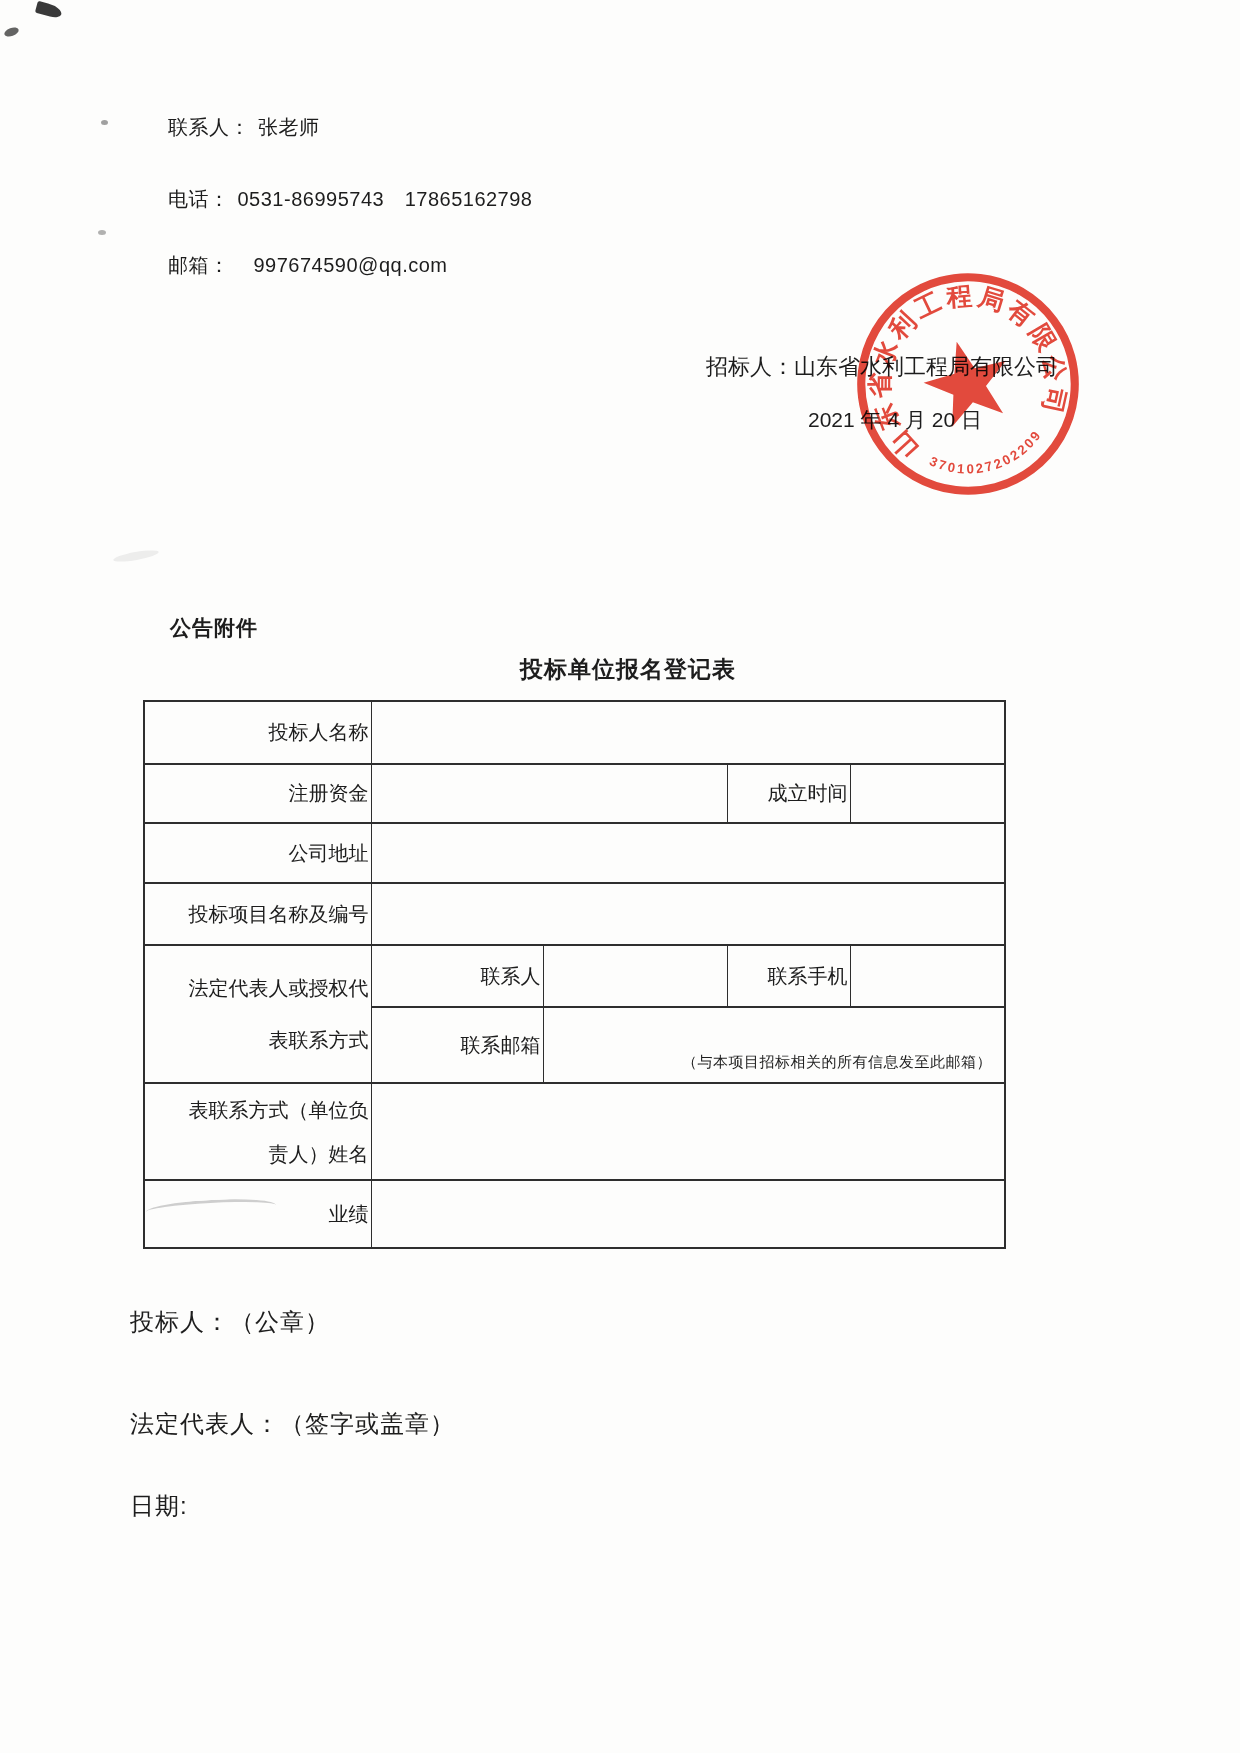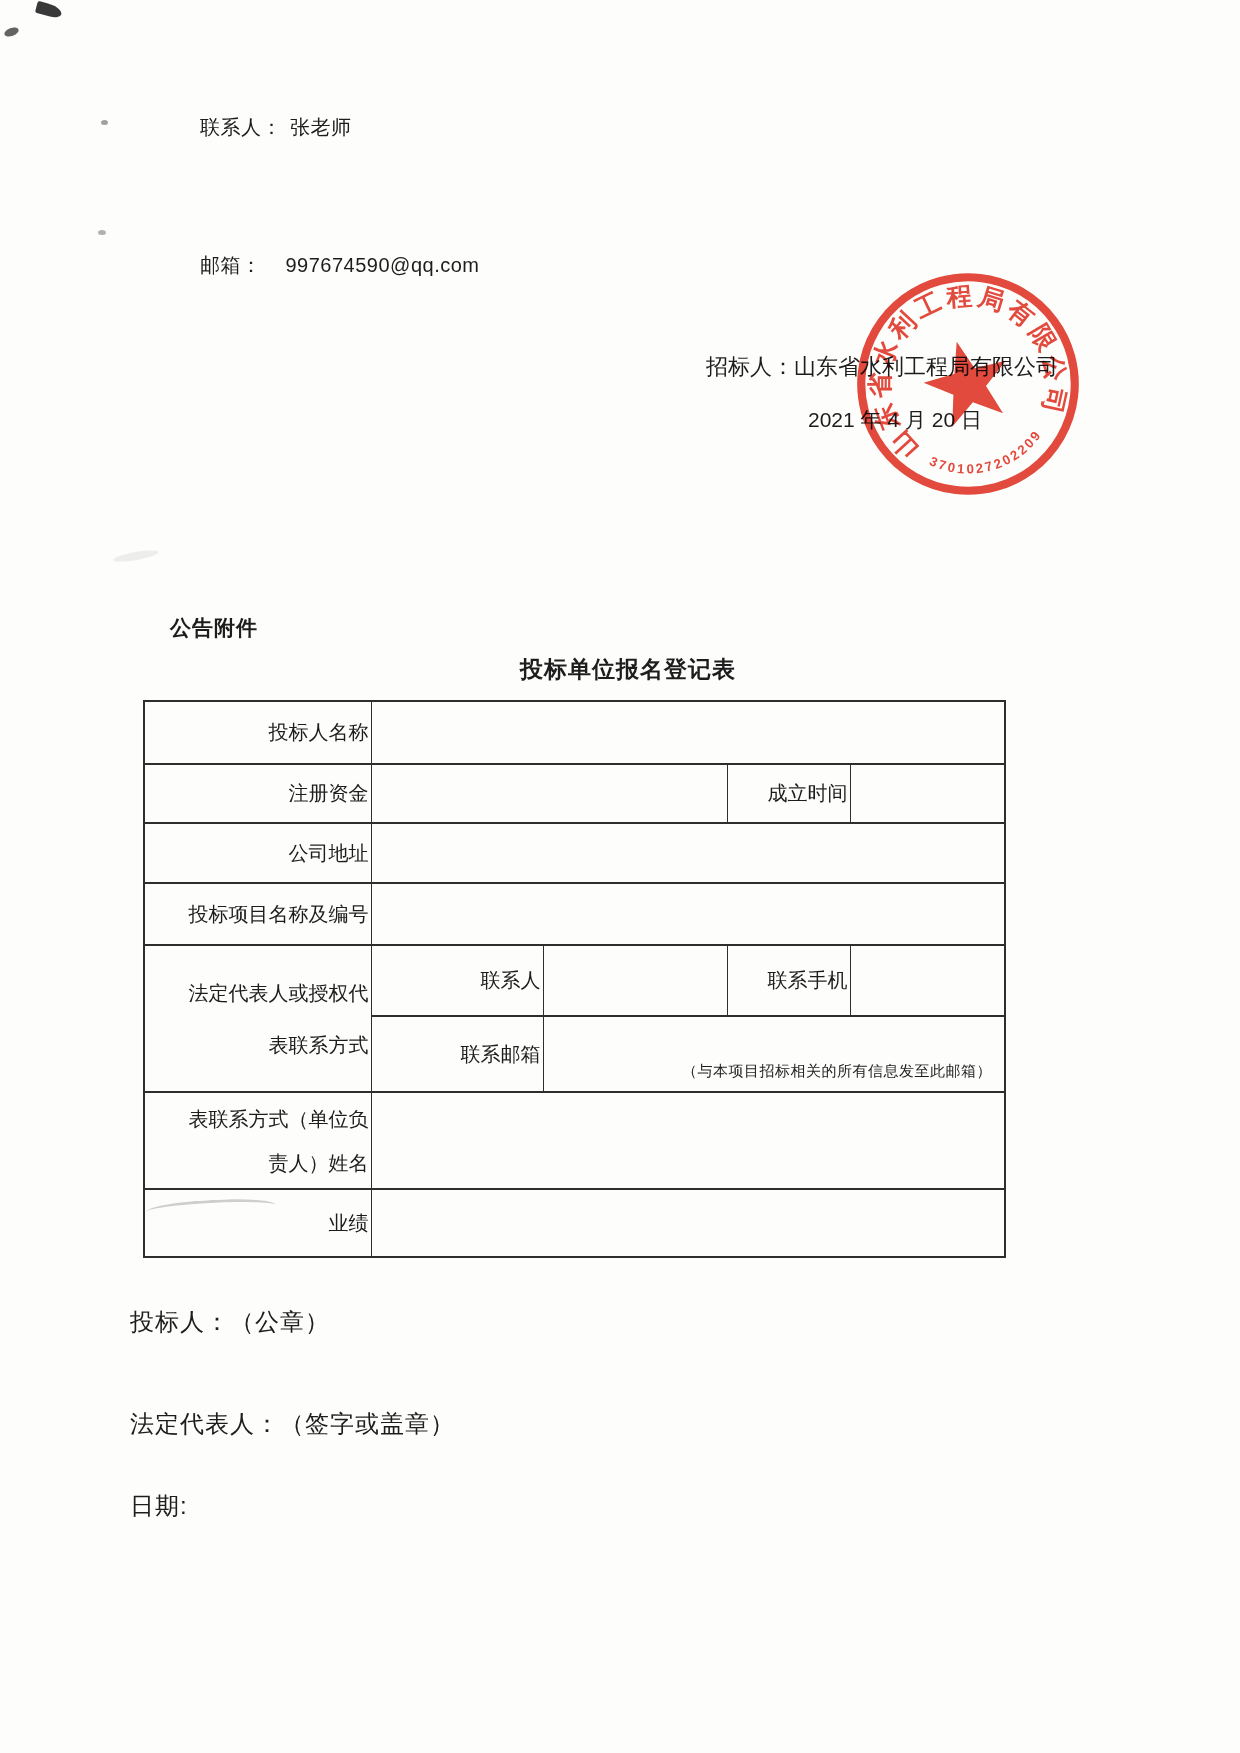--- a/index.html
+++ b/index.html
@@ -4,21 +4,21 @@
 <style>
   html,body { margin:0; padding:0; background:#ffffff; }
   .page {
     position:relative; width:1240px; height:1753px;
     background:#fdfdfc; overflow:hidden;
     font-family:"Liberation Sans", sans-serif; color:#1d1d1d;
   }
   .abs { position:absolute; }
 
   
-  .contact-line { font-size:20px; letter-spacing:.5px; white-space:nowrap;margin-left:32px; }
+  .contact-line { font-size:20px; letter-spacing:.5px; white-space:nowrap; }
   .contact-line .val { margin-left:8px; }
   .contact-line .val-wide { margin-left:24px; }
 
   
   .tenderer-line { font-size:22px; white-space:nowrap; }
   .tenderer-date { font-size:21px; white-space:nowrap; }
 
   
   .stamp {
     position:absolute; left:846px; top:262px; width:244px; height:244px;
@@ -73,20 +73,23 @@
   <div class="art art1"></div>
   <div class="art art2"></div>
   <div class="art art3"></div>
   <div class="art art4"></div>
   <div class="art art6"></div>
   <div class="art art5"></div>
 
   <div class="abs contact-line" style="left:168px; top:114px;">
     <span>联系人：</span><span class="val">张老师</span>
   </div>
+  <div class="abs contact-line" style="left:168px; top:186px;">
+    <span>电话：</span><span class="val">0531-86995743　17865162798</span>
+  </div>
   <div class="abs contact-line" style="left:168px; top:252px;">
     <span>邮箱：</span><span class="val-wide">997674590@qq.com</span>
   </div>
 
   <div class="abs tenderer-line" style="left:706px; top:352px;">
     <span>招标人：</span><span>山东省水利工程局有限公司</span>
   </div>
   <div class="abs tenderer-date" style="left:808px; top:406px;">2021 年 4 月 20 日</div>
 
   <div class="stamp" style="--stamp-color: #e23a2c;">
@@ -127,21 +130,21 @@
       <td></td>
     </tr>
     <tr style="height:60px">
       <td>公司地址</td>
       <td colspan="4"></td>
     </tr>
     <tr style="height:62px">
       <td>投标项目名称及编号</td>
       <td colspan="4"></td>
     </tr>
-    <tr style="height:71px">
+    <tr style="height:62px">
       <td rowspan="2" class="pre2-tall">法定代表人或授权代
 表联系方式</td>
       <td>联系人</td>
       <td></td>
       <td>联系手机</td>
       <td></td>
     </tr>
     <tr style="height:76px">
       <td>联系邮箱</td>
       <td colspan="3" class="note-cell">

